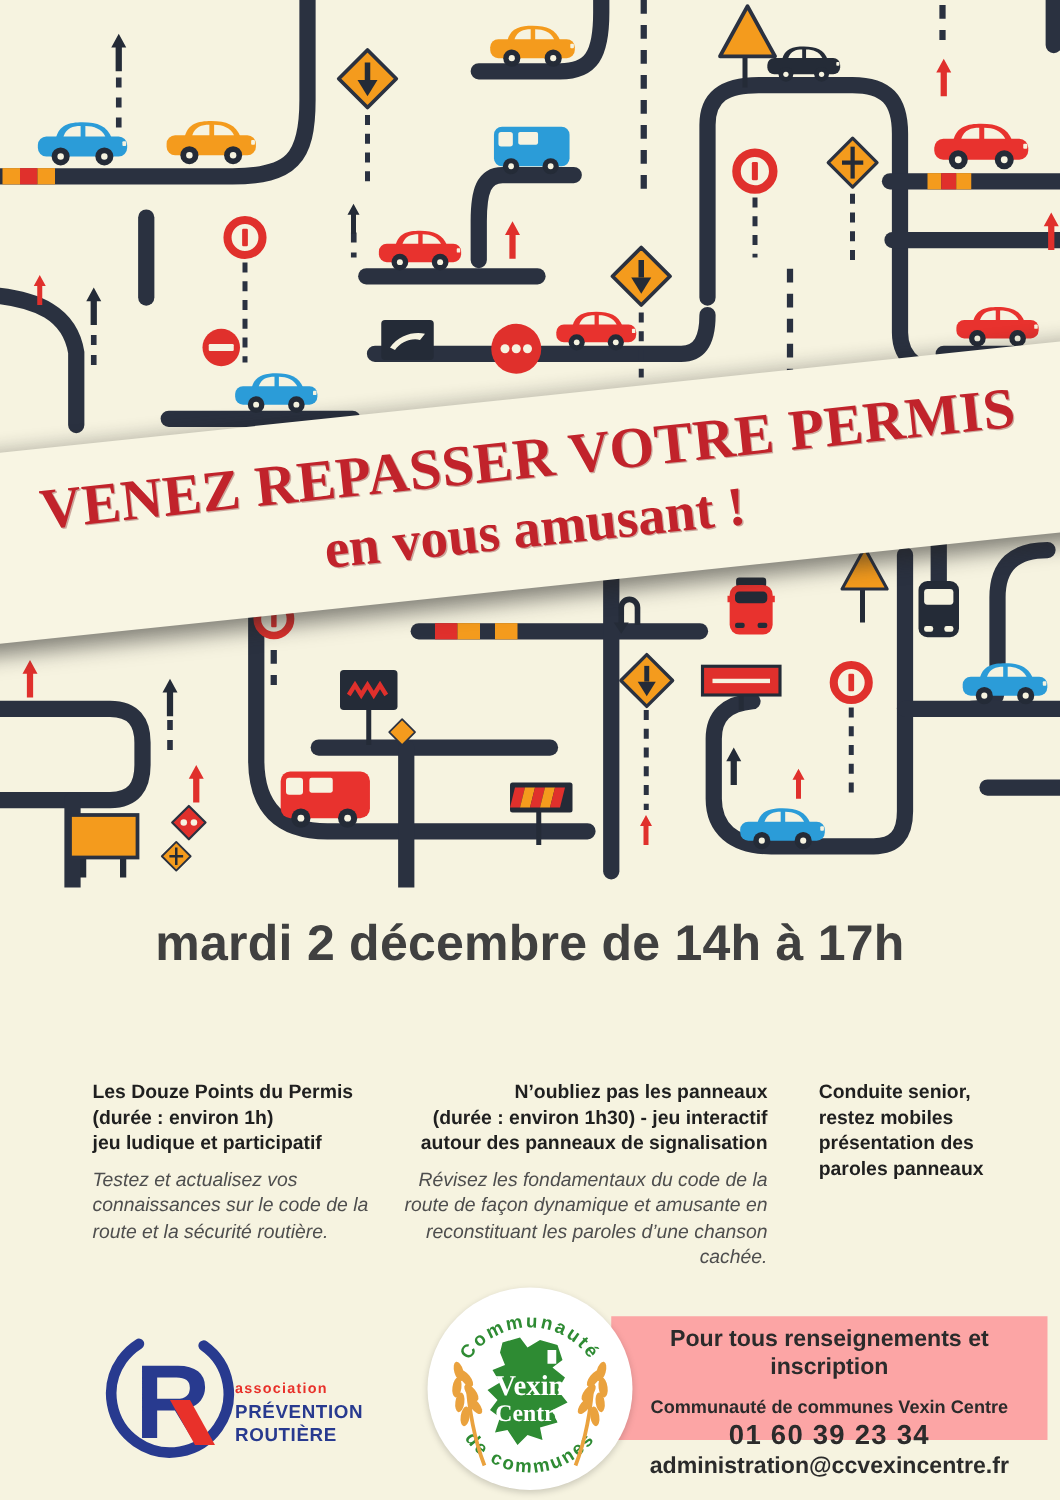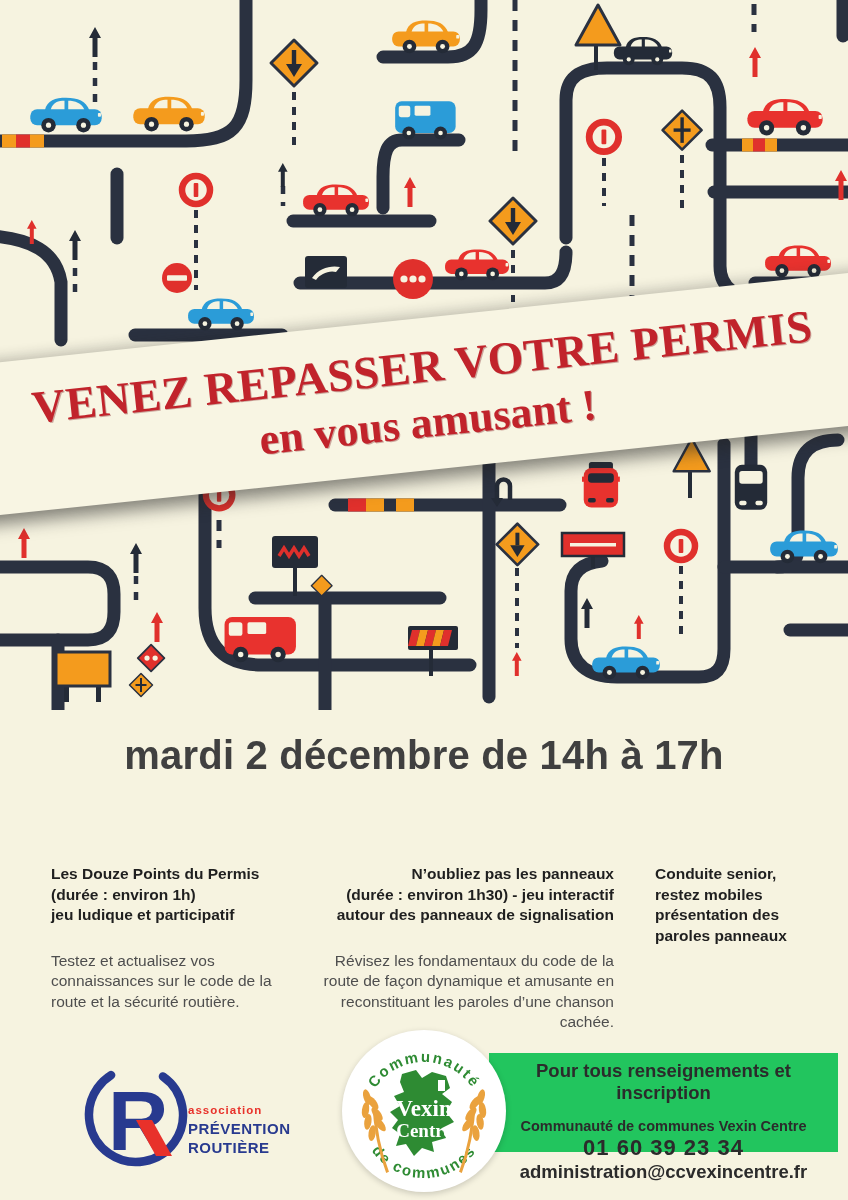--- a/index.html
+++ b/index.html
@@ -12,27 +12,27 @@
           box-shadow:0 12px 16px -2px rgba(35,35,35,.5),0 -5px 12px rgba(35,35,35,.2);}
   .banner-line1,.banner-line2{font-family:"Liberation Serif",serif;font-weight:bold;color:#c1232b;
           text-align:center;white-space:nowrap;text-shadow:1px 1px 0 rgba(120,20,24,.35);}
   .banner-line1{font-size:46px;letter-spacing:.5px;}
   .banner-line2{font-size:44px;margin-top:4px;}
   .event{position:absolute;left:0;top:733px;width:848px;text-align:center;color:#404040;z-index:2;}
   .event-date{font-size:40px;font-weight:bold;letter-spacing:.2px;}
   .event-loc{font-size:31px;font-weight:bold;margin-top:14px;}
   .activities{position:absolute;left:0;top:864px;width:848px;z-index:2;}
   .col{position:absolute;top:0;}
-  .col1{left:51px;width:252px;}
+  .col1{left:74px;width:252px;}
   .col2{left:318px;width:296px;text-align:right;}
   .col3{left:655px;width:170px;}
   .act-title{font-size:15.5px;font-weight:bold;color:#1f1f1f;line-height:1.33;white-space:pre-line;}
-  .act-desc{font-size:15.5px;color:#4e4e4e;line-height:1.32;margin-top:25px;}
+  .act-desc{font-size:15.5px;color:#4e4e4e;line-height:1.32;margin-top:9px;font-style:italic;}
   
-  .contact-box{position:absolute;left:489px;top:1053px;width:349px;height:99px;background:#22c55e;z-index:2;
+  .contact-box{position:absolute;left:489px;top:1053px;width:349px;height:99px;background:#fca5a5;z-index:2;
                text-align:center;color:#2b2b2b;padding-top:7px;box-sizing:border-box;}
   .c-head{font-size:18.5px;font-weight:bold;}
   .c-org{font-size:14.5px;font-weight:bold;margin-top:14px;}
   .c-addr{font-size:14.5px;font-weight:bold;margin-top:1px;}
   .c-phone{font-size:22px;font-weight:bold;margin-top:1px;letter-spacing:1px;}
   .c-mail{font-size:18.5px;font-weight:bold;margin-top:0px;}
   .vexin-logo{position:absolute;left:342px;top:1030px;width:164px;height:162px;background:#ffffff;
               border-radius:50%;z-index:3;box-shadow:0 2px 6px rgba(0,0,0,.18);}
   .pr-logo{position:absolute;left:84px;top:1058px;width:210px;height:115px;z-index:2;}
 </style>

